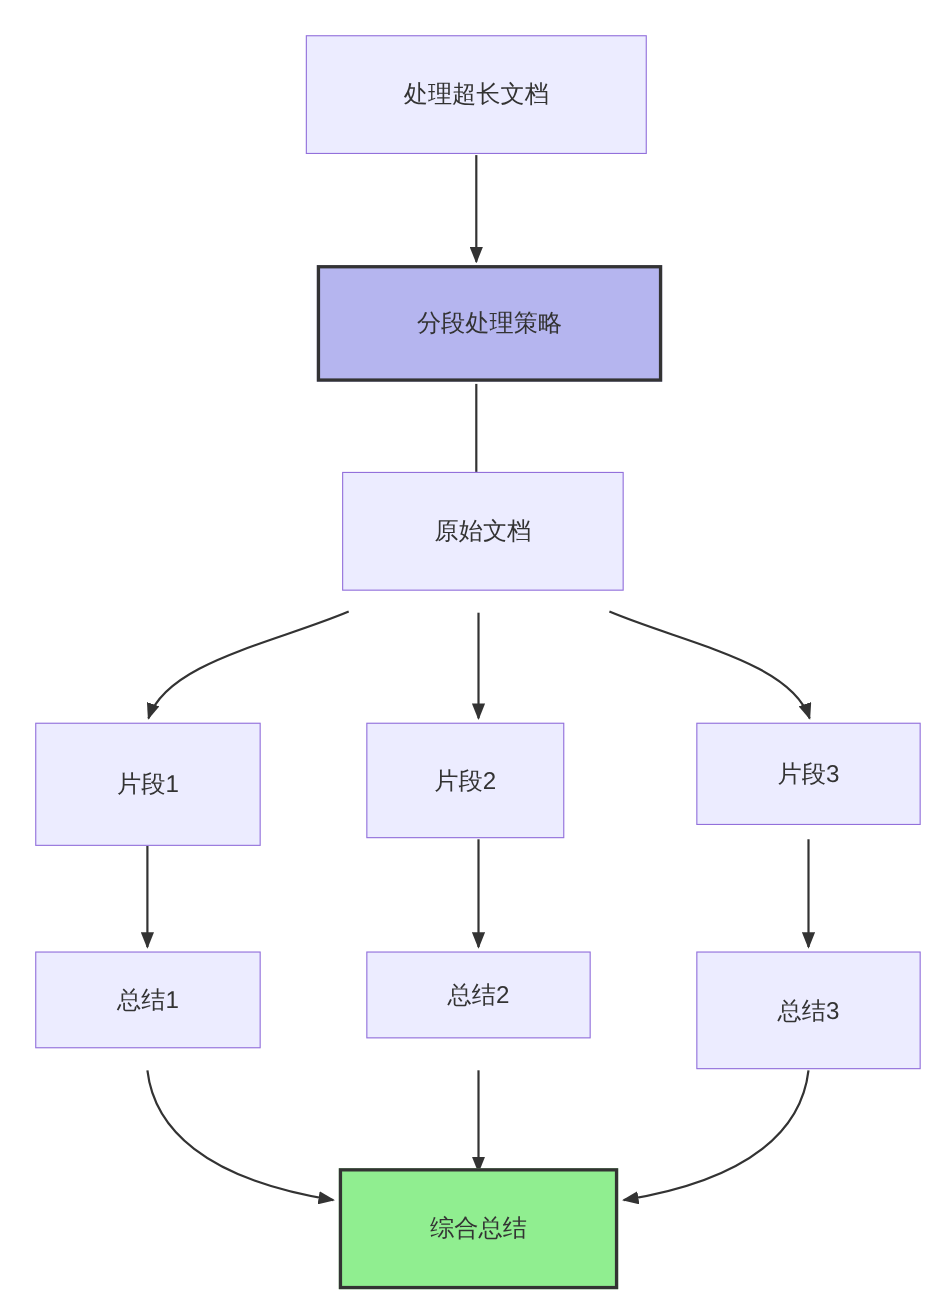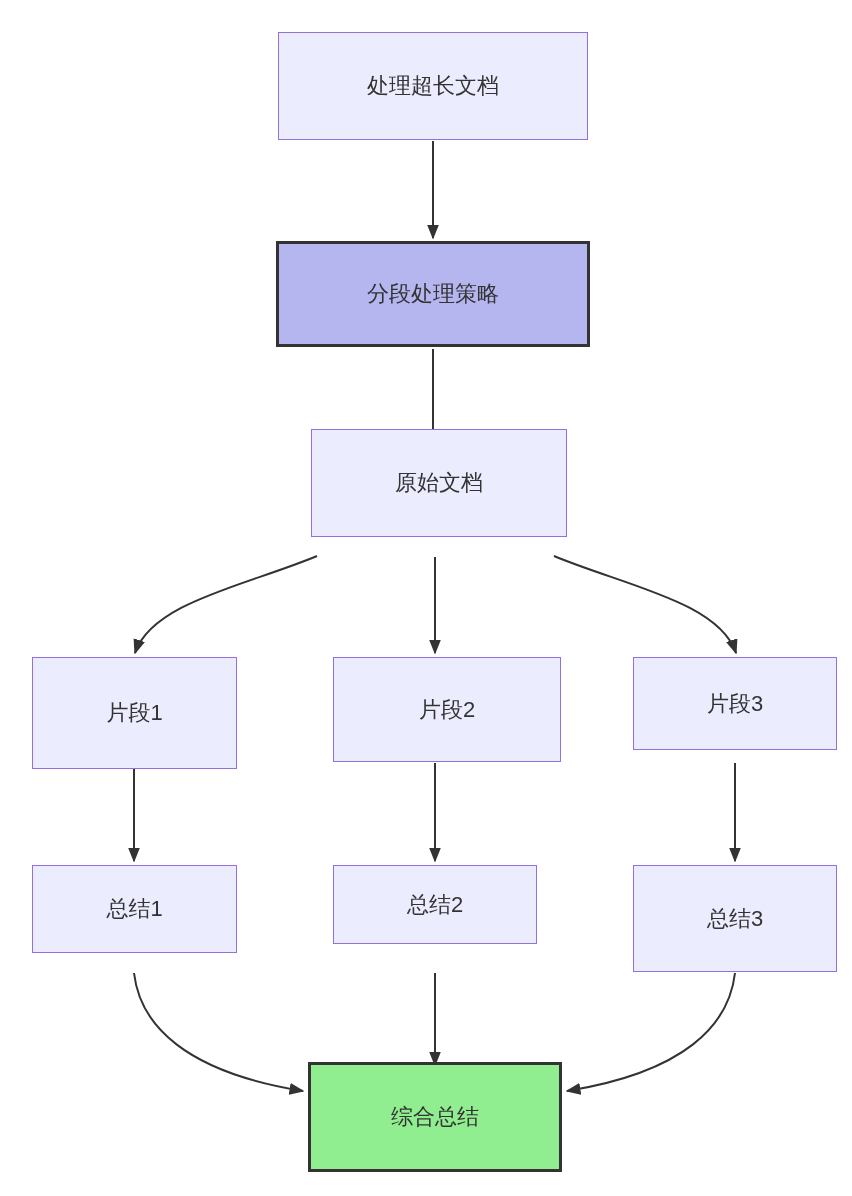--- a/index.html
+++ b/index.html
@@ -53,24 +53,24 @@
   .node--strategy{
     background:var(--strategy-fill);
     border:3.5px solid var(--strategy-border);
   }
   .node--final{
     background:var(--final-fill);
     border:3.5px solid var(--final-border);
   }
   
   .n-a {left:278px; top:32px;  width:310px; height:108px;}
-  .n-b {left:276px; top:241px; width:314px; height:106px;}
+  .n-b {left:288px; top:241px; width:314px; height:106px;}
   .n-c {left:311px; top:429px; width:256px; height:108px;}
   .n-d1{left:32px;  top:657px; width:205px; height:112px;}
-  .n-d2{left:333px; top:657px; width:228px; height:105px;align-items:center;}
+  .n-d2{left:333px; top:657px; width:180px; height:105px;align-items:center;}
   .n-d3{left:633px; top:657px; width:204px; height:93px;}
   .n-e1{left:32px;  top:865px; width:205px; height:88px;text-align:right;}
   .n-e2{left:333px; top:865px; width:204px; height:79px;}
   .n-e3{left:633px; top:865px; width:204px; height:107px;}
   .n-f {left:308px; top:1062px;width:254px; height:110px;}
 </style>
 </head>
 <body>
 
 <div class="canvas">

